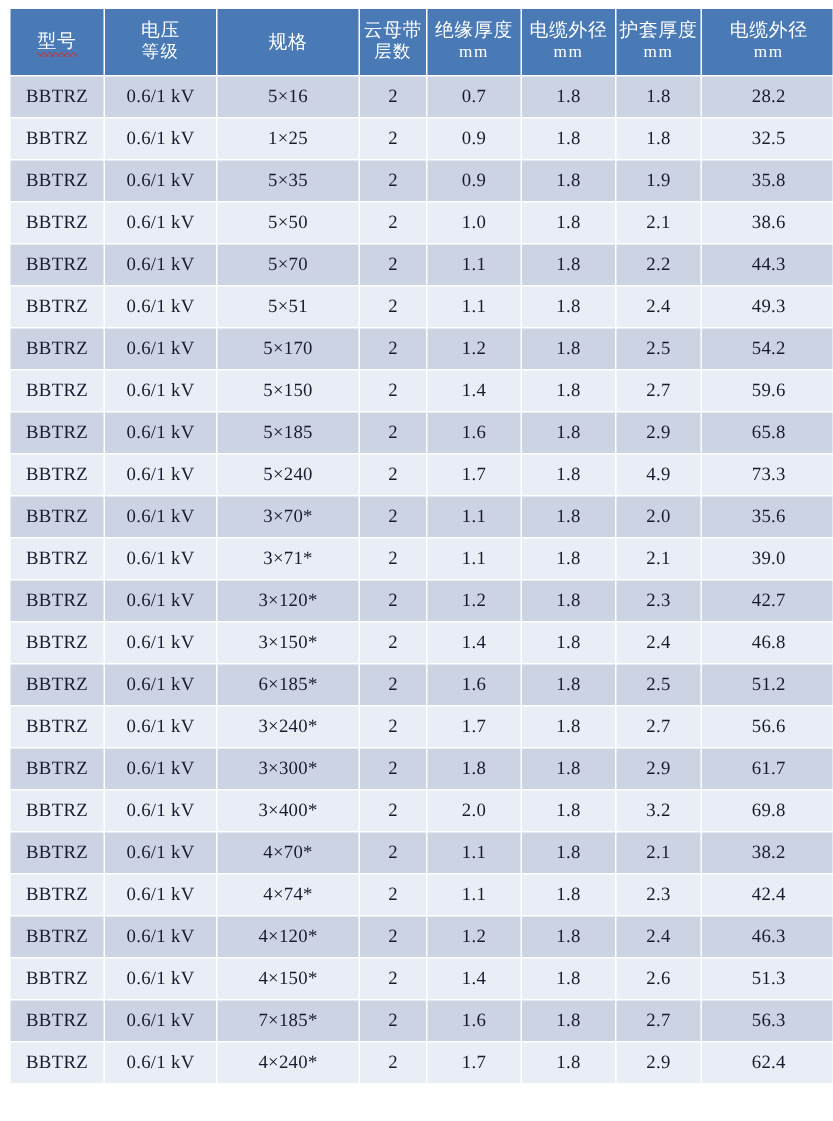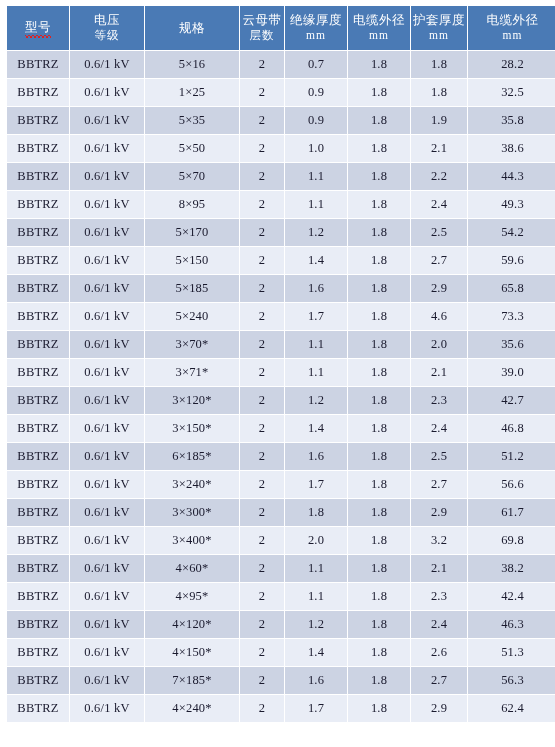--- a/index.html
+++ b/index.html
@@ -188,21 +188,21 @@
           <td>5×70</td>
           <td>2</td>
           <td>1.1</td>
           <td>1.8</td>
           <td>2.2</td>
           <td>44.3</td>
         </tr>
         <tr class="row-light">
           <td>BBTRZ</td>
           <td>0.6/1 kV</td>
-          <td>8×95</td>
+          <td>5×51</td>
           <td>2</td>
           <td>1.1</td>
           <td>1.8</td>
           <td>2.4</td>
           <td>49.3</td>
         </tr>
         <tr class="row-dark">
           <td>BBTRZ</td>
           <td>0.6/1 kV</td>
           <td>5×170</td>
@@ -232,21 +232,21 @@
           <td>2.9</td>
           <td>65.8</td>
         </tr>
         <tr class="row-light">
           <td>BBTRZ</td>
           <td>0.6/1 kV</td>
           <td>5×240</td>
           <td>2</td>
           <td>1.7</td>
           <td>1.8</td>
-          <td>4.6</td>
+          <td>4.9</td>
           <td>73.3</td>
         </tr>
         <tr class="row-dark">
           <td>BBTRZ</td>
           <td>0.6/1 kV</td>
           <td>3×70*</td>
           <td>2</td>
           <td>1.1</td>
           <td>1.8</td>
           <td>2.0</td>
@@ -318,31 +318,31 @@
           <td>3×400*</td>
           <td>2</td>
           <td>2.0</td>
           <td>1.8</td>
           <td>3.2</td>
           <td>69.8</td>
         </tr>
         <tr class="row-dark">
           <td>BBTRZ</td>
           <td>0.6/1 kV</td>
-          <td>4×60*</td>
+          <td>4×70*</td>
           <td>2</td>
           <td>1.1</td>
           <td>1.8</td>
           <td>2.1</td>
           <td>38.2</td>
         </tr>
         <tr class="row-light">
           <td>BBTRZ</td>
           <td>0.6/1 kV</td>
-          <td>4×95*</td>
+          <td>4×74*</td>
           <td>2</td>
           <td>1.1</td>
           <td>1.8</td>
           <td>2.3</td>
           <td>42.4</td>
         </tr>
         <tr class="row-dark">
           <td>BBTRZ</td>
           <td>0.6/1 kV</td>
           <td>4×120*</td>

